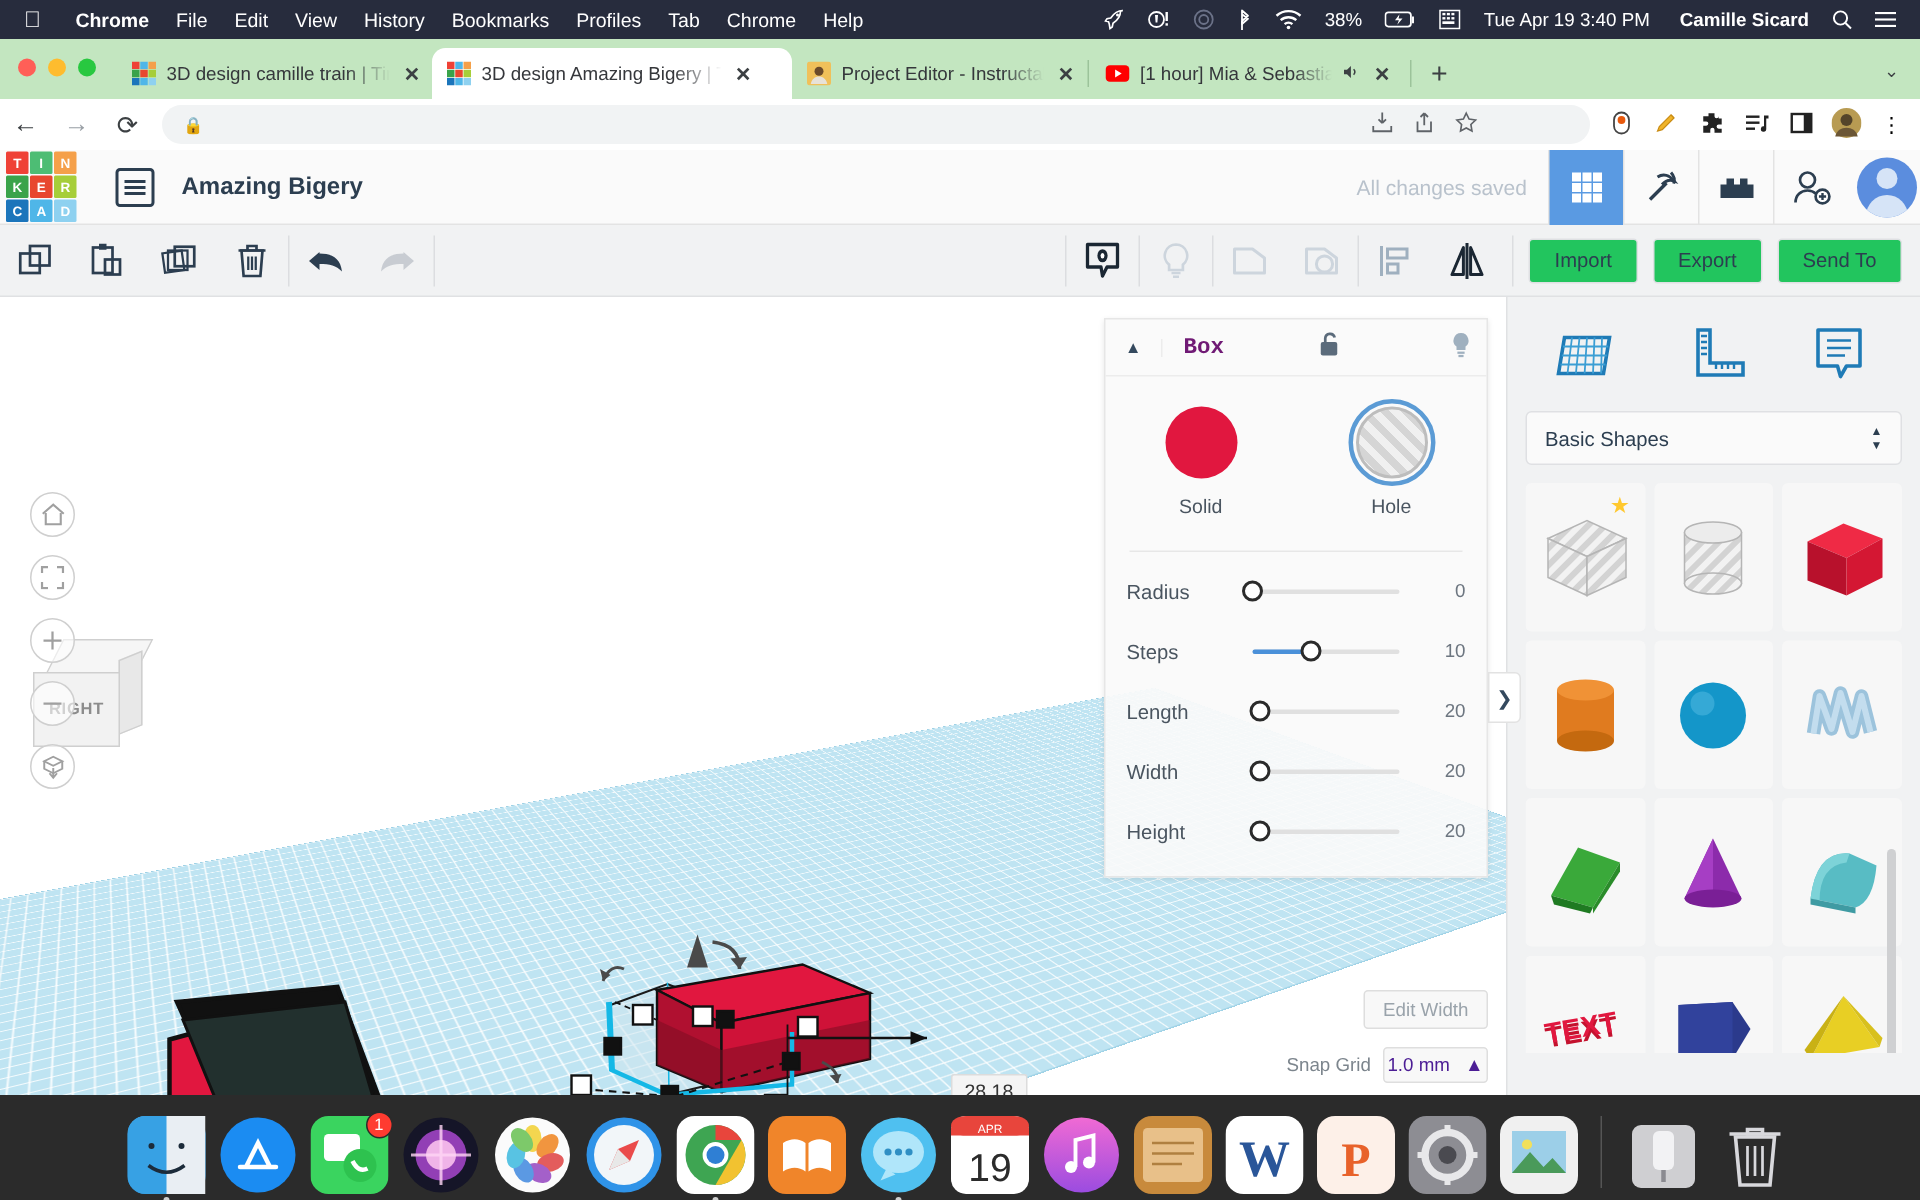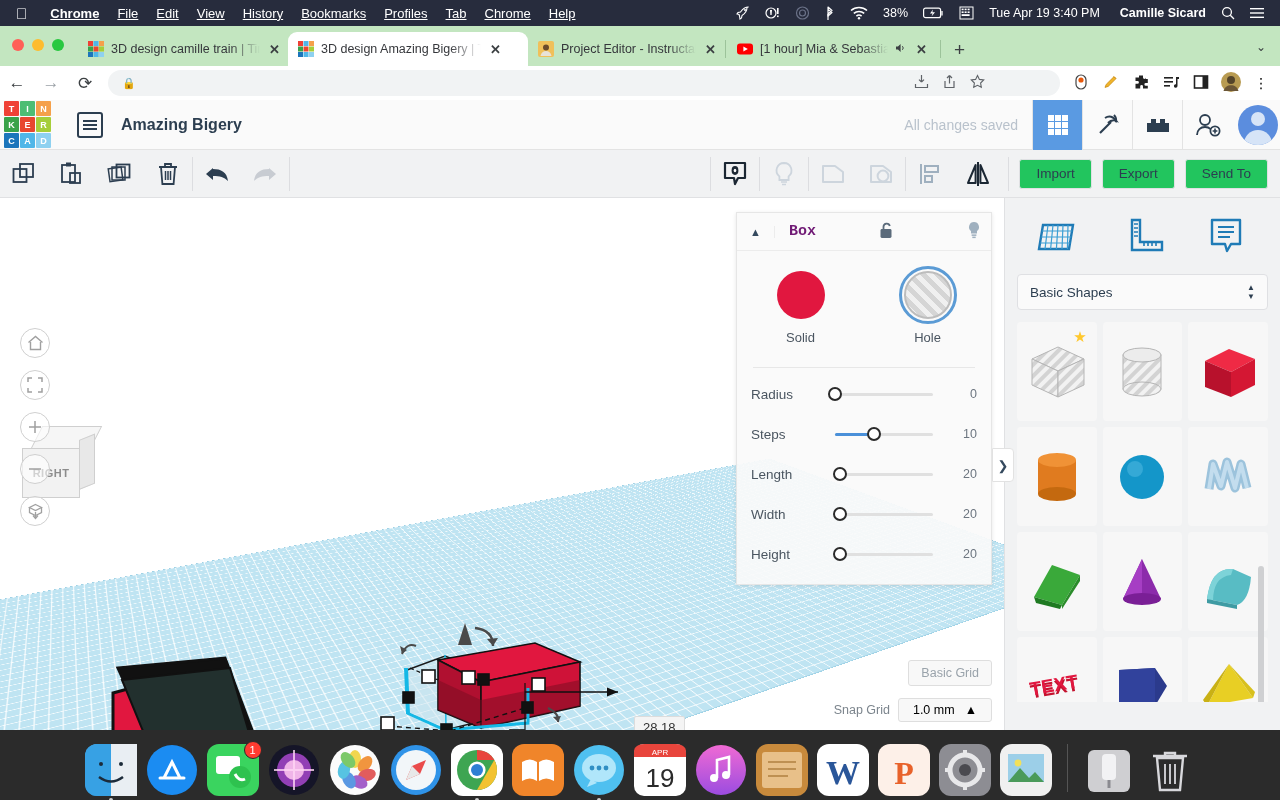--- a/index.html
+++ b/index.html
@@ -10,21 +10,21 @@
   }
   #root { position: relative; width: 1280px; height: 800px; }
 
   
   .menubar {
     position: absolute; left: 0; top: 0; width: 1280px; height: 26px;
     background: #272c3d; color: #fff;
     display: flex; align-items: center; font-size: 13px;
   }
   .menubar .apple { padding: 0 14px 0 16px; font-size: 15px; line-height: 1; }
-  .menubar .mi { padding: 0 9px; white-space: nowrap; text-decoration: underline; }
+  .menubar .mi { padding: 0 9px; white-space: nowrap; }
   .menubar .mi.bold { font-weight: bold; }
   .menubar .right { margin-left: auto; display: flex; align-items: center; padding-right: 8px; }
   .menubar .right .si { padding: 0 7px; display: flex; align-items: center; }
   .menubar .right .txt { padding: 0 8px; white-space: nowrap; font-size: 12.5px; }
   .menubar .right .txt.user { font-weight: bold; padding-left: 12px; }
 
   
   .tabstrip {
     position: absolute; left: 0; top: 26px; width: 1280px; height: 40px;
     background: #c3e6c0;
@@ -169,21 +169,21 @@
     position: absolute; right: 12px; bottom: 44px; background: rgba(247,247,247,.82);
     border: 1px solid #dedede; border-radius: 3px; font-size: 12.5px; color: #9aa3ab;
     padding: 5px 12px;
   }
   .snaprow {
     position: absolute; right: 12px; bottom: 8px; display: flex; align-items: center; gap: 8px;
   }
   .snaprow .lbl { font-size: 12.5px; color: #7c858d; }
   .snaprow .sel {
     background: rgba(247,247,247,.85); border: 1px solid #dedede; border-radius: 3px;
-    font-size: 12.5px; color: #000000; padding: 4px 14px; display: flex; align-items: center; gap: 10px;
+    font-size: 12.5px; color: #4c1d95; padding: 4px 2px; display: flex; align-items: center; gap: 10px;
   }
   .panel-expander {
     position: absolute; left: 992px; top: 448px; width: 22px; height: 34px;
     background: #fff; border: 1px solid #e2e2e2; border-radius: 0 4px 4px 0;
     display: flex; align-items: center; justify-content: center;
     font-size: 13px; color: #34495e; z-index: 6;
   }
 
   
   .inspector {
@@ -747,21 +747,21 @@
         </svg>
     </div>
     <div class="vpbtn" style="top:298px">
       <svg width="17" height="17" viewBox="0 0 17 17">
           <path d="M8.5 1.5l6 3-6 3-6-3z" fill="none" stroke="#a0a0a0" stroke-width="1.3"></path>
           <path d="M2.5 4.5v5l6 3 6-3v-5" fill="none" stroke="#a0a0a0" stroke-width="1.3"></path>
           <path d="M8.5 9v6M6 12.5l2.5 3 2.5-3" fill="none" stroke="#a0a0a0" stroke-width="1.3"></path>
         </svg>
     </div>
 
-    <div class="gridbtn">Basic Grid</div>
+    <div class="gridbtn">Edit Width</div>
     <div class="snaprow">
       <span class="lbl">Snap Grid</span>
       <span class="sel">
         <span>1.0 mm</span>
         <span>▲</span>
       </span>
     </div>
   </div>
 
   <div class="panel-expander">❯</div>

